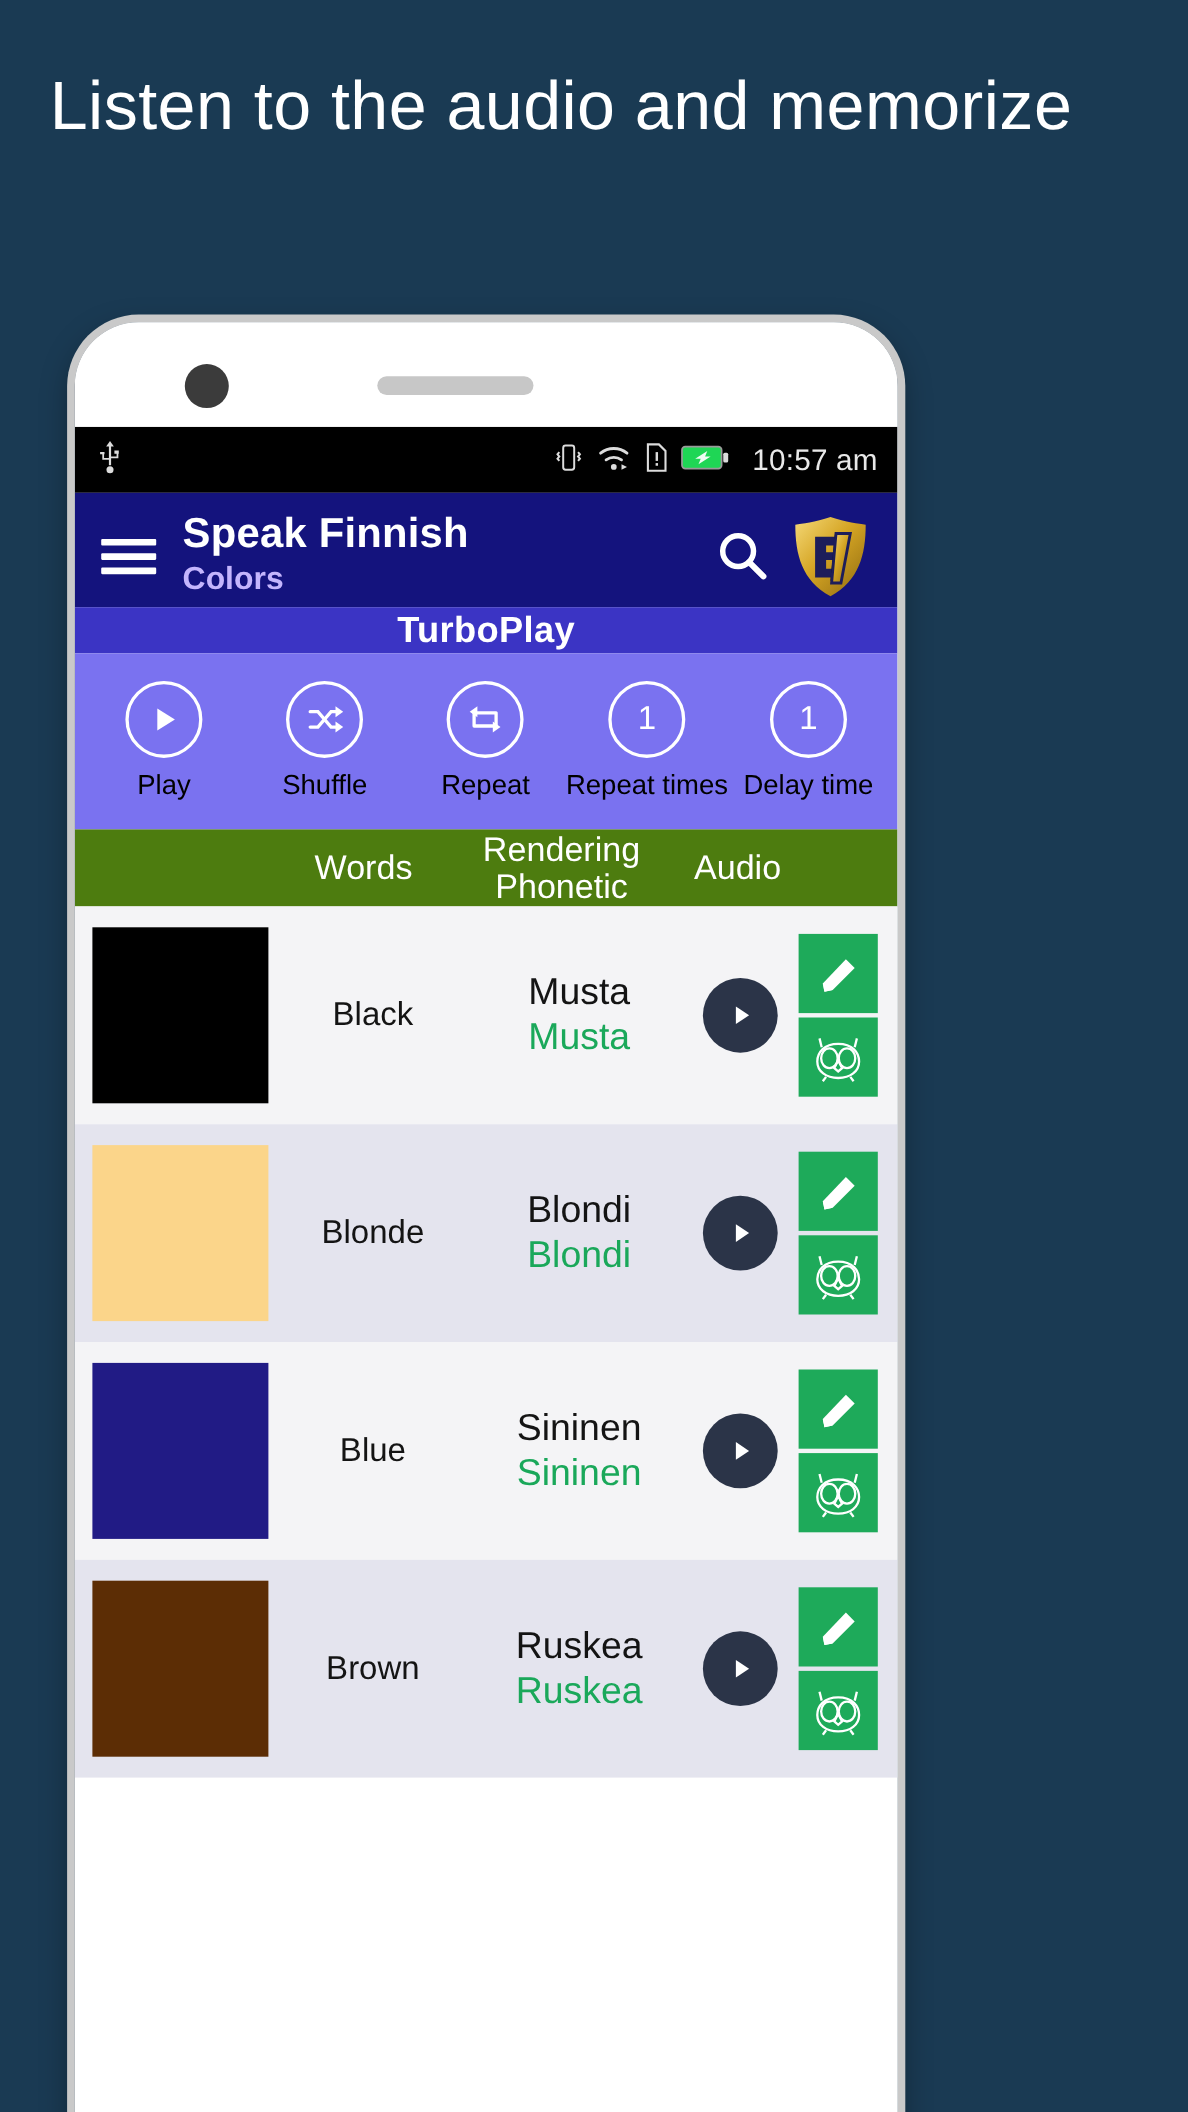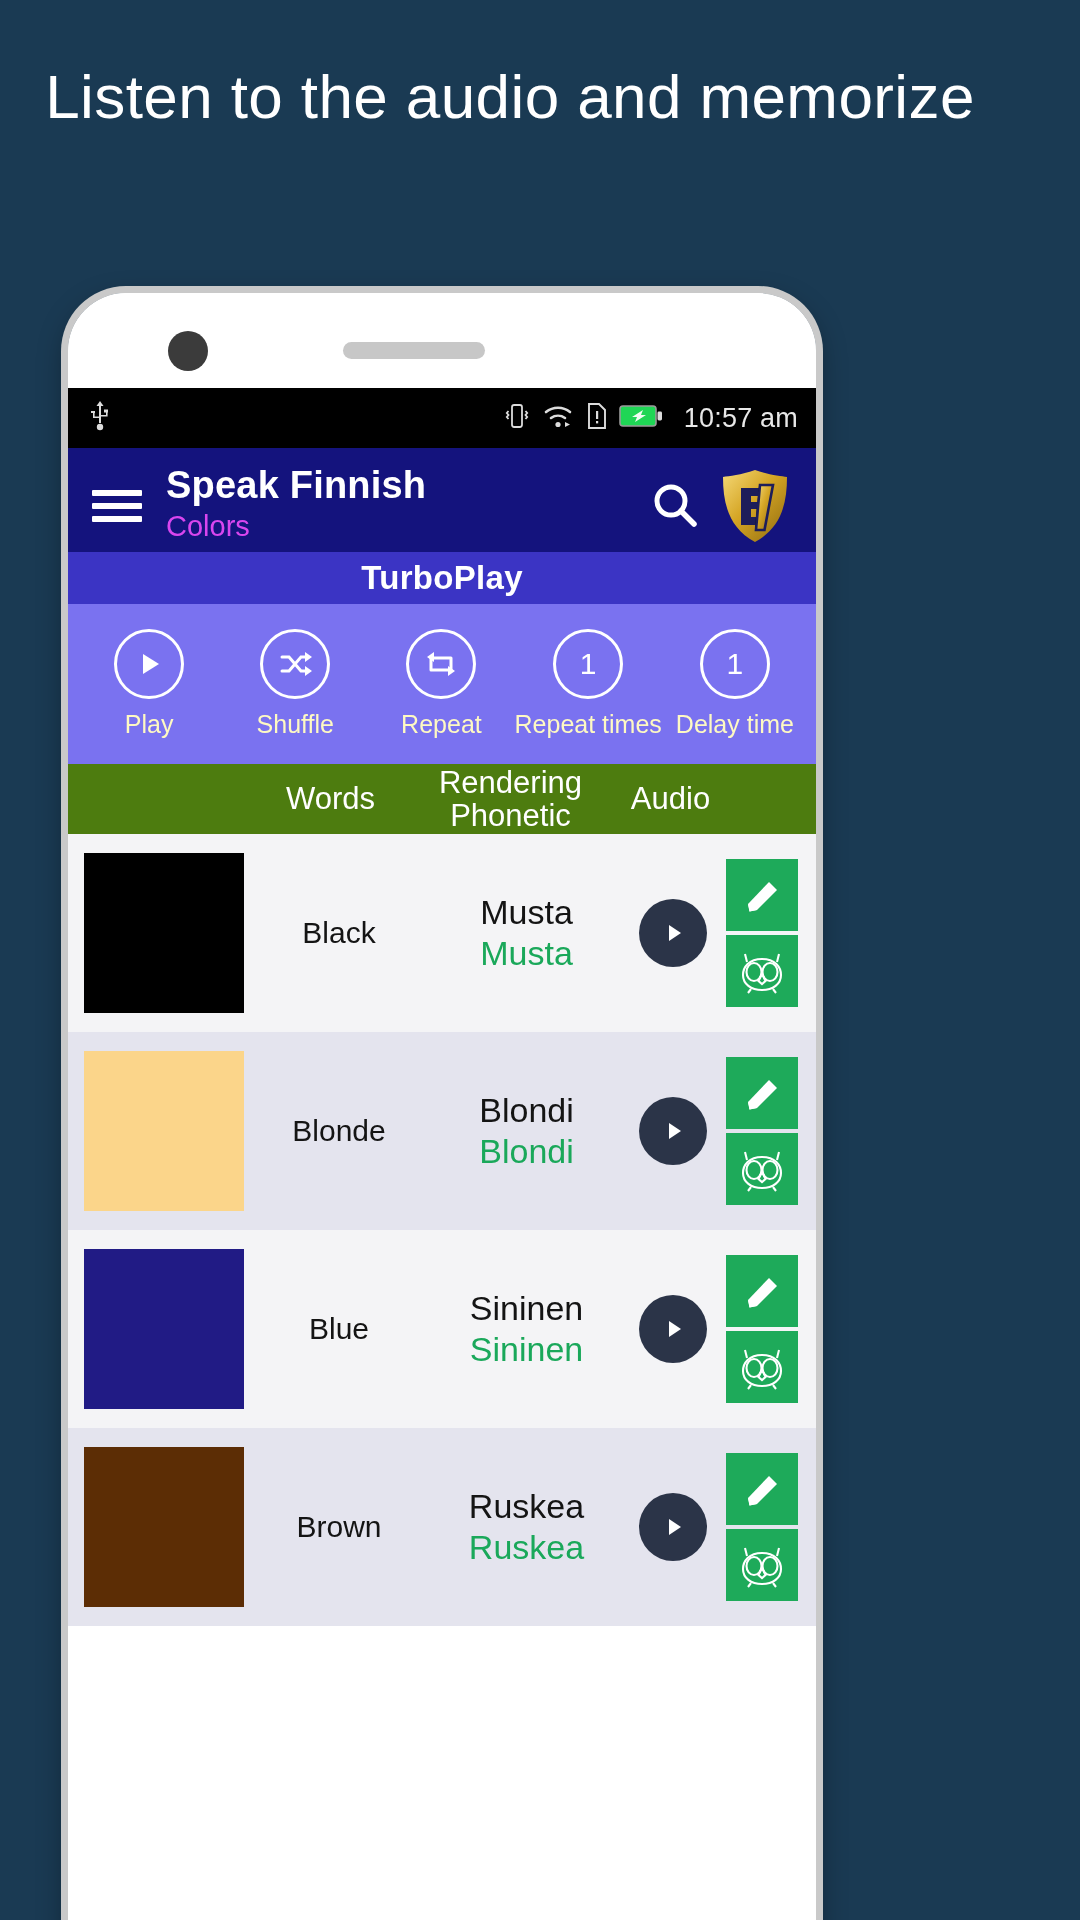--- a/index.html
+++ b/index.html
@@ -123,33 +123,33 @@
   }
   .titles { flex: 1; }
   .app-title {
     color: #ffffff;
     font-size: 38px;
     font-weight: bold;
     line-height: 1.05;
     letter-spacing: 0.2px;
   }
   .app-subtitle {
-    color: #d946ef;
+    color: #c4b5fd;
     font-size: 29px;
-    font-weight: 400;
+    font-weight: 700;
     line-height: 1.3;
     margin-top: 2px;
   }
   .search-btn { width: 78px; display: flex; justify-content: center; align-items: center; cursor: pointer;}
   .logo-badge { width: 82px; display: flex; justify-content: center; align-items: center; cursor: pointer;}
 
   
   .turbo-title-bar {
     background: #3b34c4;
-    height: 52px;
+    height: 42px;
     display: flex;
     align-items: center;
     justify-content: center;
   }
   .turbo-title {
     color: #ffffff;
     font-size: 33px;
     font-weight: bold;
     letter-spacing: 0.3px;
   }
@@ -174,21 +174,21 @@
     border: 3px solid #ffffff;
     border-radius: 50%;
     display: flex;
     align-items: center;
     justify-content: center;
     color: #ffffff;
     font-size: 30px;
   }
   .ctrl-label {
     margin-top: 11px;
-    color: #fef9c3;
+    color: #000000;
     font-size: 25px;
     white-space: nowrap;
   }
 
   
   .table-head {
     background: #4d7c0f;
     height: 70px;
     display: flex;
     align-items: center;

